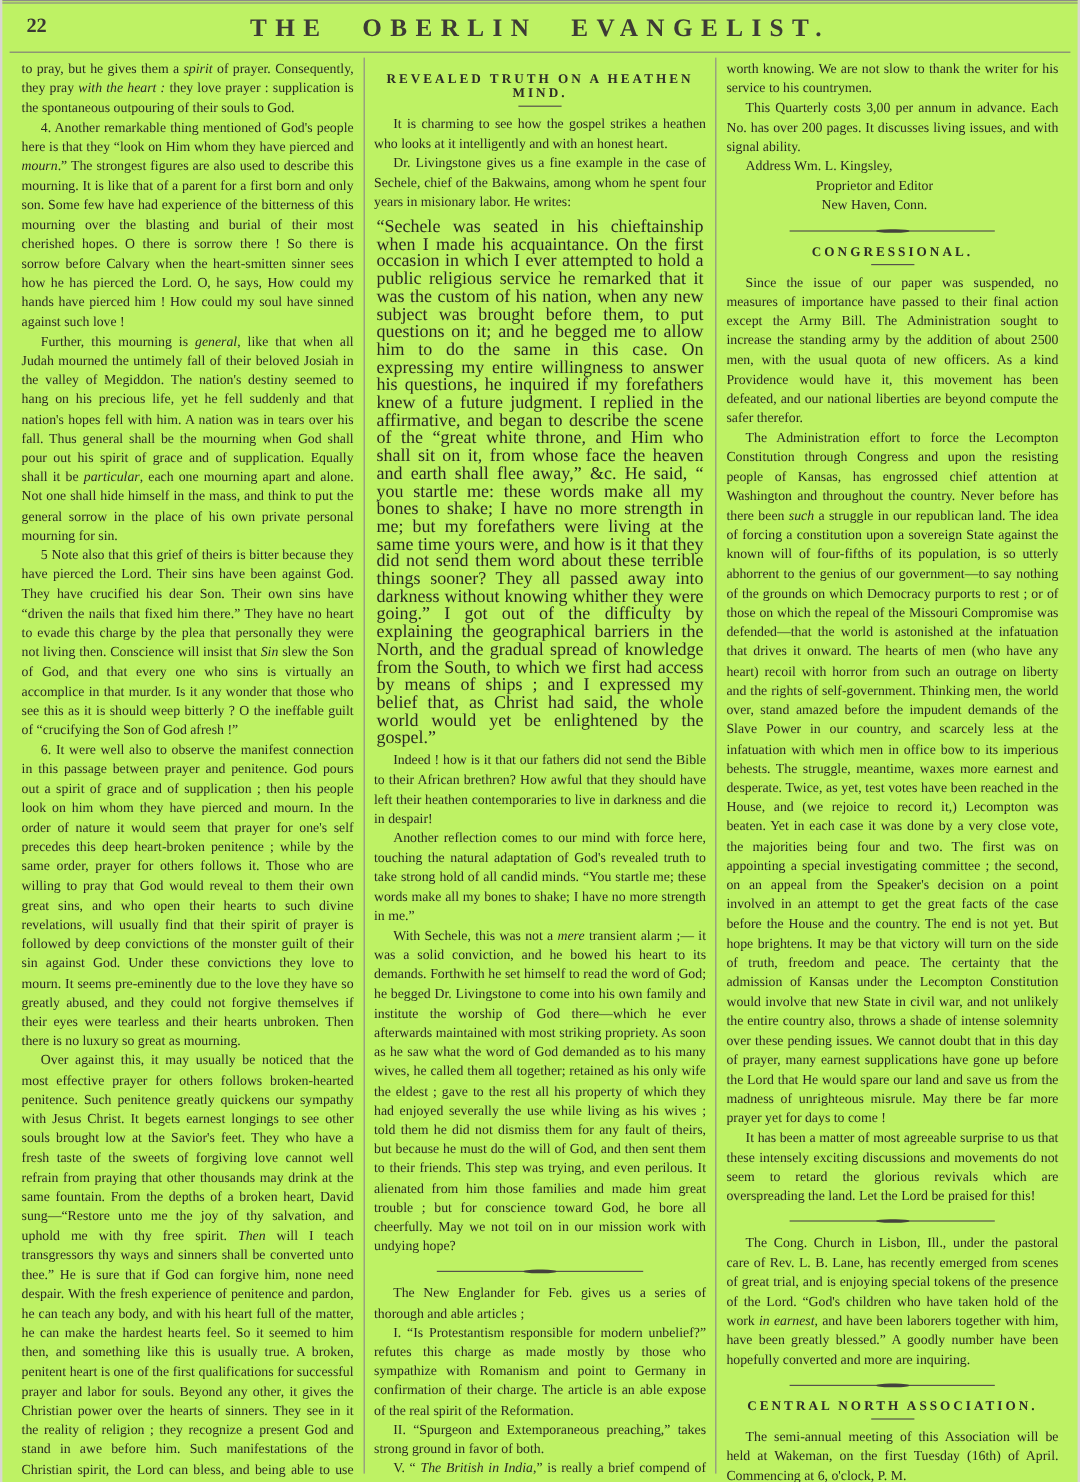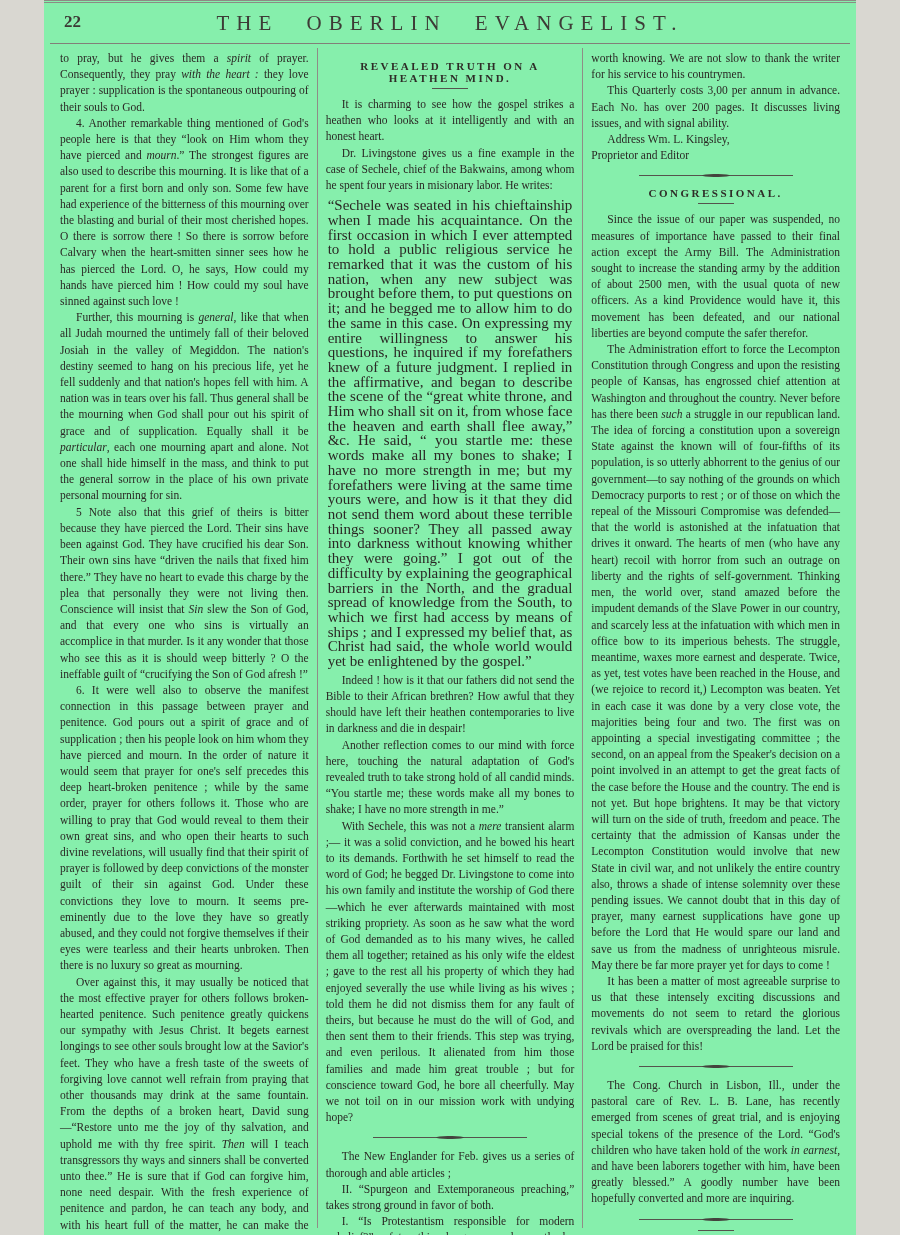--- a/index.html
+++ b/index.html
@@ -1,35 +1,35 @@
 <!DOCTYPE html>
 <html><head>
 <meta charset="utf-8">
 <style>
   html,body{margin:0;padding:0;background:#d9d7d1;}
   .page{
-    width:812px;height:1235px;box-sizing:border-box;margin:0 auto;
-    background:#86efac;color:#2a2824;overflow:hidden;position:relative;
+    width:896px;height:1235px;box-sizing:border-box;margin:0 auto;
+    background:#bef264;color:#2a2824;overflow:hidden;position:relative;
     font-family:"Liberation Serif","DejaVu Serif",serif;
     border-top:3px double #8d8b85;
   }
   .header{position:relative;height:32px;margin-top:5px;}
   .pagenum{position:absolute;left:20px;top:4px;font-size:17px;font-weight:bold;color:#3b3934;}
   .masthead{
-    text-align:center;font-size:21px;font-weight:normal;color:#3d3b36;
+    text-align:center;font-size:21px;font-weight:bold;color:#3d3b36;
     letter-spacing:7px;word-spacing:16px;padding-top:3px;
   }
   .header-rule{border-top:1px solid #827f79;margin:3px 6px 0;}
   .columns{display:flex;align-items:stretch;padding:4px 8px 0;height:1180px;}
   .col{flex:1;padding:2px 8px 0;min-width:0;}
   .col + .col{border-left:1px solid #8f8d87;}
   p{margin:0;text-indent:16px;text-align:justify;font-size:11.5px;line-height:16.2px;}
   p.ni{text-indent:0;}
   p.small{font-size:15px;line-height:14.7px;margin:5px 2px 3px;}
-  p.right{text-align:left;text-indent:0;padding-right:30px;}
+  p.right{text-align:center;text-indent:0;padding-right:30px;}
   p.right2{text-align:right;text-indent:0;padding-right:60px;}
   h2.head{
     text-align:center;font-size:11px;font-weight:bold;letter-spacing:2.5px;
     margin:10px 0 2px;color:#2e2c27;
   }
   .dash{width:36px;border-top:1.5px solid #55534d;margin:4px auto 7px;height:0;}
   .divider{position:relative;height:4px;margin:10px auto 9px;width:62%;}
   .divider::before{content:'';position:absolute;left:0;right:0;top:2px;border-top:1px solid #55534d;}
   .divider::after{
     content:'';position:absolute;left:50%;top:1px;transform:translateX(-50%);
@@ -58,36 +58,38 @@
         <h2 class="head">REVEALED TRUTH ON A HEATHEN MIND.</h2>
         <div class="dash"></div>
         <p class="">It is charming to see how the gospel strikes a heathen who looks at it intelligently and with an honest heart.</p>
         <p class="">Dr. Livingstone gives us a fine example in the case of Sechele, chief of the Bakwains, among whom he spent four years in misionary labor. He writes:</p>
         <p class="small ni">“Sechele was seated in his chieftainship when I made his acquaintance. On the first occasion in which I ever attempted to hold a public religious service he remarked that it was the custom of his nation, when any new subject was brought before them, to put questions on it; and he begged me to allow him to do the same in this case. On expressing my entire willingness to answer his questions, he inquired if my forefathers knew of a future judgment. I replied in the affirmative, and began to describe the scene of the “great white throne, and Him who shall sit on it, from whose face the heaven and earth shall flee away,” &amp;c. He said, “ you startle me: these words make all my bones to shake; I have no more strength in me; but my forefathers were living at the same time yours were, and how is it that they did not send them word about these terrible things sooner? They all passed away into darkness without knowing whither they were going.” I got out of the difficulty by explaining the geographical barriers in the North, and the gradual spread of knowledge from the South, to which we first had access by means of ships ; and I expressed my belief that, as Christ had said, the whole world would yet be enlightened by the gospel.”</p>
         <p class="">Indeed ! how is it that our fathers did not send the Bible to their African brethren? How awful that they should have left their heathen contemporaries to live in darkness and die in despair!</p>
         <p class="">Another reflection comes to our mind with force here, touching the natural adaptation of God's revealed truth to take strong hold of all candid minds. “You startle me; these words make all my bones to shake; I have no more strength in me.”</p>
         <p class="">With Sechele, this was not a <i>mere</i> transient alarm ;— it was a solid conviction, and he bowed his heart to its demands. Forthwith he set himself to read the word of God; he begged Dr. Livingstone to come into his own family and institute the worship of God there—which he ever afterwards maintained with most striking propriety. As soon as he saw what the word of God demanded as to his many wives, he called them all together; retained as his only wife the eldest ; gave to the rest all his property of which they had enjoyed severally the use while living as his wives ; told them he did not dismiss them for any fault of theirs, but because he must do the will of God, and then sent them to their friends. This step was trying, and even perilous. It alienated from him those families and made him great trouble ; but for conscience toward God, he bore all cheerfully. May we not toil on in our mission work with undying hope?</p>
         <div class="divider"></div>
         <p class="">The New Englander for Feb. gives us a series of thorough and able articles ;</p>
+        <p class="">I. “Is Protestantism responsible for modern unbelief?” refutes this charge as made mostly by those who sympathize with Romanism and point to Germany in confirmation of their charge. The article is an able expose of the real spirit of the Reformation.</p>
         <p class="">II. “Spurgeon and Extemporaneous preaching,” takes strong ground in favor of both.</p>
-        <p class="">I. “Is Protestantism responsible for modern unbelief?” refutes this charge as made mostly by those who sympathize with Romanism and point to Germany in confirmation of their charge. The article is an able expose of the real spirit of the Reformation.</p>
         <p class="">V. “ <i>The British in India</i>,” is really a brief compend of the past history of India back to thir earliest records.</p>
       </div>
     <div class="col">
         <p class="ni">worth knowing. We are not slow to thank the writer for his service to his countrymen.</p>
         <p class="">This Quarterly costs 3,00 per annum in advance. Each No. has over 200 pages. It discusses living issues, and with signal ability.</p>
         <p class="">Address Wm. L. Kingsley,</p>
         <p class="right">Proprietor and Editor</p>
+        <p class="right">New Haven, Conn.</p>
         <div class="divider"></div>
         <h2 class="head">CONGRESSIONAL.</h2>
         <div class="dash"></div>
         <p class="">Since the issue of our paper was suspended, no measures of importance have passed to their final action except the Army Bill. The Administration sought to increase the standing army by the addition of about 2500 men, with the usual quota of new officers. As a kind Providence would have it, this movement has been defeated, and our national liberties are beyond compute the safer therefor.</p>
         <p class="">The Administration effort to force the Lecompton Constitution through Congress and upon the resisting people of Kansas, has engrossed chief attention at Washington and throughout the country. Never before has there been <i>such</i> a struggle in our republican land. The idea of forcing a constitution upon a sovereign State against the known will of four-fifths of its population, is so utterly abhorrent to the genius of our government—to say nothing of the grounds on which Democracy purports to rest ; or of those on which the repeal of the Missouri Compromise was defended—that the world is astonished at the infatuation that drives it onward. The hearts of men (who have any heart) recoil with horror from such an outrage on liberty and the rights of self-government. Thinking men, the world over, stand amazed before the impudent demands of the Slave Power in our country, and scarcely less at the infatuation with which men in office bow to its imperious behests. The struggle, meantime, waxes more earnest and desperate. Twice, as yet, test votes have been reached in the House, and (we rejoice to record it,) Lecompton was beaten. Yet in each case it was done by a very close vote, the majorities being four and two. The first was on appointing a special investigating committee ; the second, on an appeal from the Speaker's decision on a point involved in an attempt to get the great facts of the case before the House and the country. The end is not yet. But hope brightens. It may be that victory will turn on the side of truth, freedom and peace. The certainty that the admission of Kansas under the Lecompton Constitution would involve that new State in civil war, and not unlikely the entire country also, throws a shade of intense solemnity over these pending issues. We cannot doubt that in this day of prayer, many earnest supplications have gone up before the Lord that He would spare our land and save us from the madness of unrighteous misrule. May there be far more prayer yet for days to come !</p>
         <p class="">It has been a matter of most agreeable surprise to us that these intensely exciting discussions and movements do not seem to retard the glorious revivals which are overspreading the land. Let the Lord be praised for this!</p>
         <div class="divider"></div>
         <p class="">The Cong. Church in Lisbon, Ill., under the pastoral care of Rev. L. B. Lane, has recently emerged from scenes of great trial, and is enjoying special tokens of the presence of the Lord. “God's children who have taken hold of the work <i>in earnest</i>, and have been laborers together with him, have been greatly blessed.” A goodly number have been hopefully converted and more are inquiring.</p>
         <div class="divider"></div>
+        <h2 class="head">CENTRAL NORTH ASSOCIATION.</h2>
         <div class="dash"></div>
         <p class="">The semi-annual meeting of this Association will be held at Wakeman, on the first Tuesday (16th) of April. Commencing at 6, o'clock, P. M.</p>
         <p class="right2">S. C. Lenoard, Scribe.</p>
       </div>
   </div>
 </div>
 
 </body></html>

